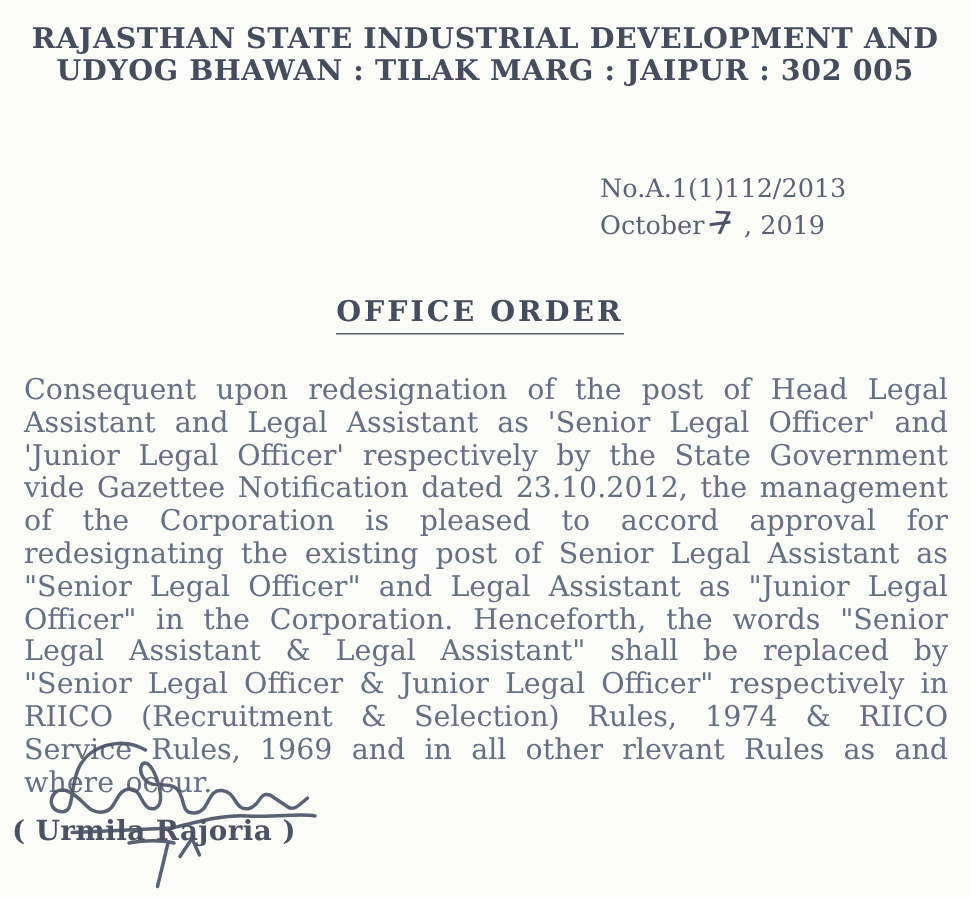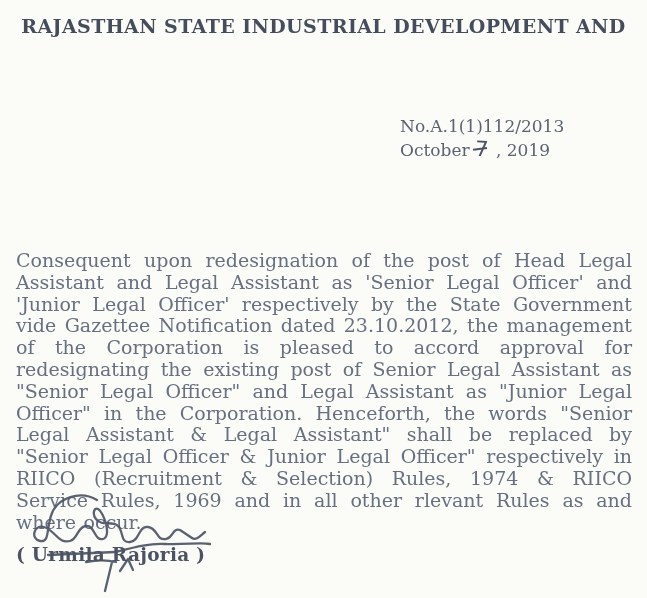--- a/index.html
+++ b/index.html
@@ -76,21 +76,21 @@
     width:616px;
     margin:0;
     font-size:19px;
     line-height:21.8px;
     text-align:justify;
     word-spacing:1.5px;
     color:var(--ink-body);
   }
   .signature-block{
     position:absolute;
-    left:16px;top:544px;
+    left:8px;top:544px;
     font-weight:bold;
     font-size:18.5px;
     line-height:22px;
     color:#4b5261;
     letter-spacing:0.3px;
   }
   .signature-scribble{
     position:absolute;
     left:18px;top:486px;
     width:220px;height:112px;
@@ -105,29 +105,33 @@
     opacity:0.92;
   }
 </style>
 </head>
 <body>
 
 <div class="page">
 
   <header class="letterhead">
     <div>RAJASTHAN STATE INDUSTRIAL DEVELOPMENT AND</div>
+    <div>UDYOG BHAWAN : TILAK MARG : JAIPUR : 302 005</div>
   </header>
 
   <div class="ref-block">
     <div>No.A.1(1)112/2013</div>
     <div>
       <span>October</span><span class="hand-seven">7</span><span>, 2019</span>
     </div>
   </div>
 
+  <h1 class="doc-title">
+    <span>OFFICE ORDER</span>
+  </h1>
 
   <p class="body-text">Consequent upon redesignation of the post of Head Legal Assistant and Legal Assistant as 'Senior Legal Officer' and 'Junior Legal Officer' respectively by the State Government vide Gazettee Notification dated 23.10.2012, the management of the Corporation is pleased to accord approval for redesignating the existing post of Senior Legal Assistant as "Senior Legal Officer" and Legal Assistant as "Junior Legal Officer" in the Corporation. Henceforth, the words "Senior Legal Assistant &amp; Legal Assistant" shall be replaced by "Senior Legal Officer &amp; Junior Legal Officer" respectively in RIICO (Recruitment &amp; Selection) Rules, 1974 &amp; RIICO Service Rules, 1969 and in all other rlevant Rules as and where occur.</p>
 
   <svg class="signature-scribble" viewBox="0 0 220 112" xmlns="http://www.w3.org/2000/svg" aria-hidden="true">
     <path d="M 79 14 C 62 4, 40 12, 34 27 C 28 42, 32 57, 22 55 C 12 53, 16 38, 26 41 C 38 45, 40 58, 52 55 C 60 53, 59 41, 68 40 C 77 39, 76 55, 85 53 C 94 51, 86 26, 80 23 C 76 21, 74 28, 78 33 C 84 41, 94 34, 100 40 C 106 46, 102 57, 112 56 C 122 55, 120 40, 130 41 C 140 42, 138 55, 148 53 C 156 51, 154 42, 162 44 L 174 52 C 178 55, 182 50, 187 46"></path>
     <path d="M 30 69 L 97 66 C 117 61, 132 57, 147 58 C 167 59, 182 56, 192 58"></path>
     <path d="M 68 76 C 78 74, 90 74, 98 76 M 94 76 L 87 105"></path>
     <path d="M 102 85 L 110 73 L 115 84"></path>
   </svg>
 

